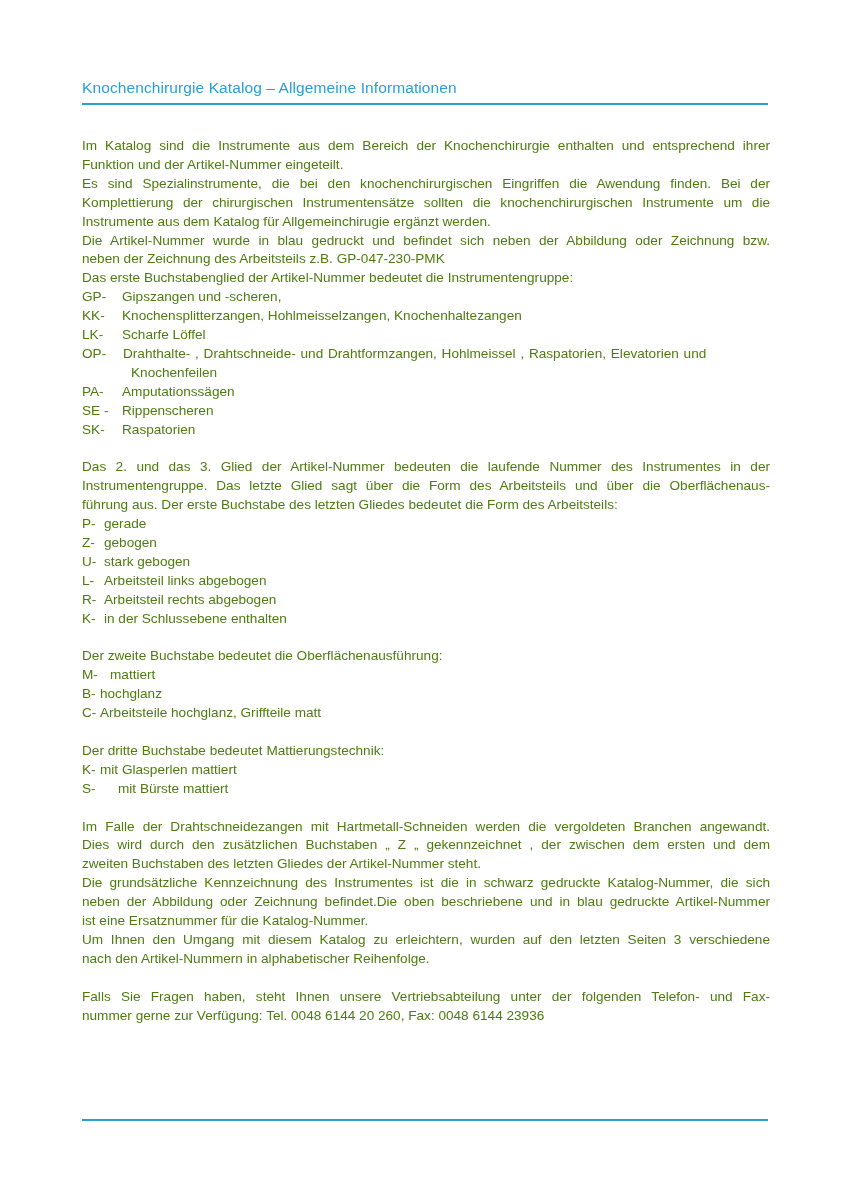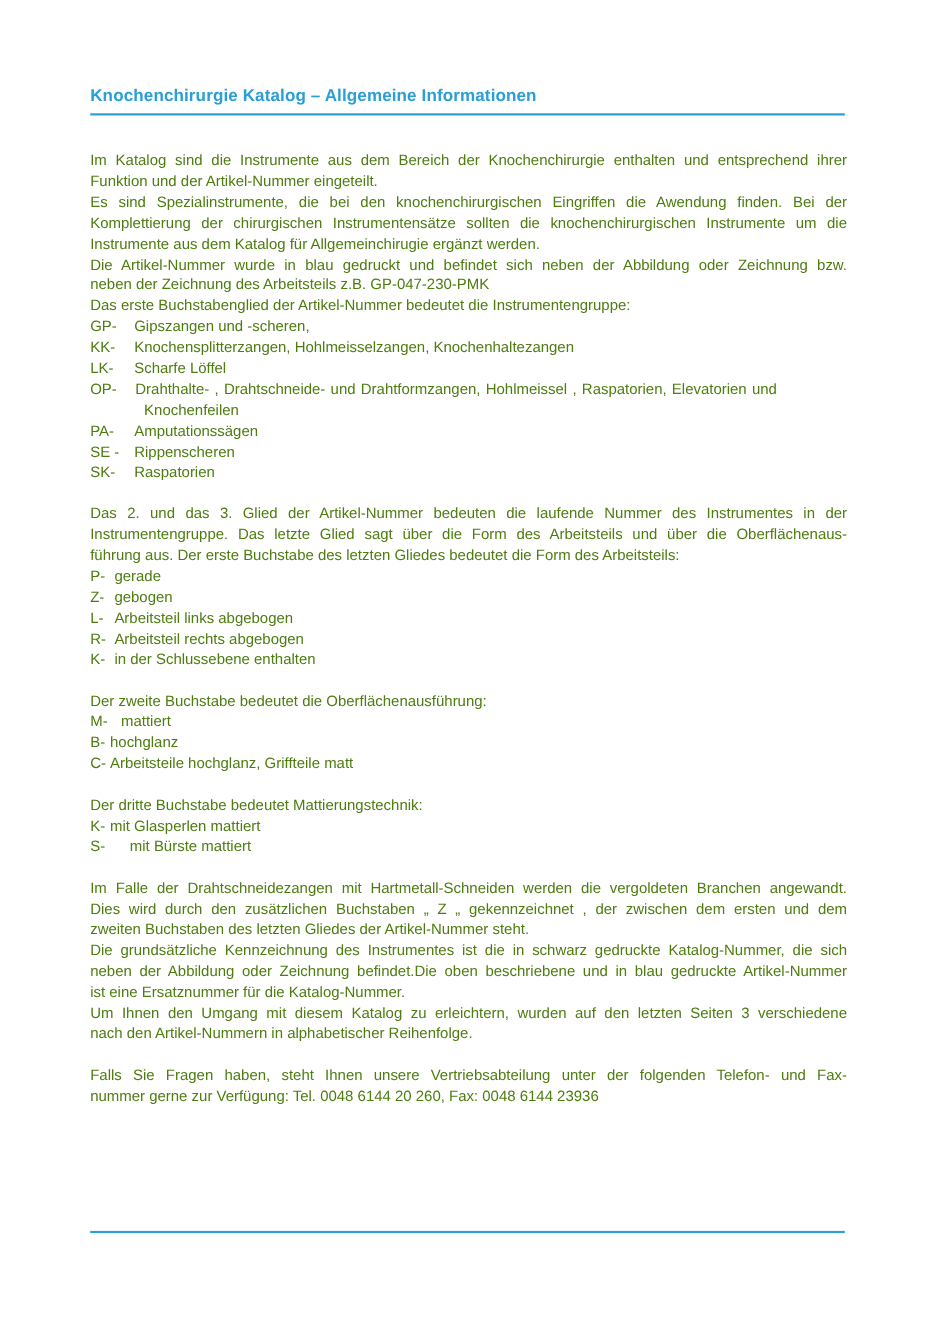--- a/index.html
+++ b/index.html
@@ -19,21 +19,21 @@
       position: absolute;
       left: 82px;
       top: 78px;
       width: 686px;
     }
     .page-title {
       font-size: 15.5px;
       color: #2a9fd6;
       letter-spacing: 0.1px;
       line-height: 20px;
-      font-weight: bold;
+      font-weight: normal;
       margin: 0;
     }
     .header-rule {
       position: absolute;
       left: 82px;
       top: 103px;
       width: 686px;
       height: 2px;
       background: #2a9fd6;
     }
@@ -139,20 +139,23 @@
   </div>
 
   <div>
     <div class="line">
       <span class="code w-sh">P-</span><span>gerade</span>
     </div>
     <div class="line">
       <span class="code w-sh">Z-</span><span>gebogen</span>
     </div>
     <div class="line">
+      <span class="code w-sh">U-</span><span>stark gebogen</span>
+    </div>
+    <div class="line">
       <span class="code w-sh">L-</span><span>Arbeitsteil links abgebogen</span>
     </div>
     <div class="line">
       <span class="code w-sh">R-</span><span>Arbeitsteil rechts abgebogen</span>
     </div>
     <div class="line">
       <span class="code w-sh">K-</span><span>in der Schlussebene enthalten</span>
     </div>
   </div>
 

